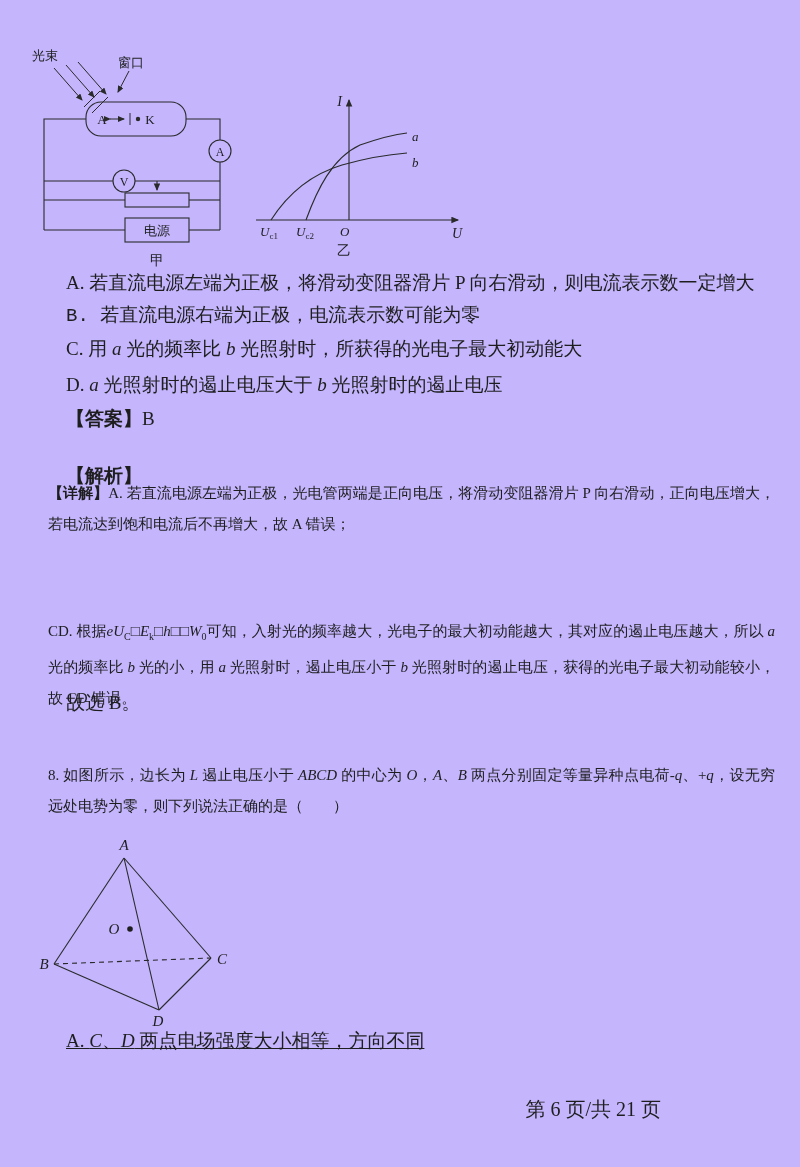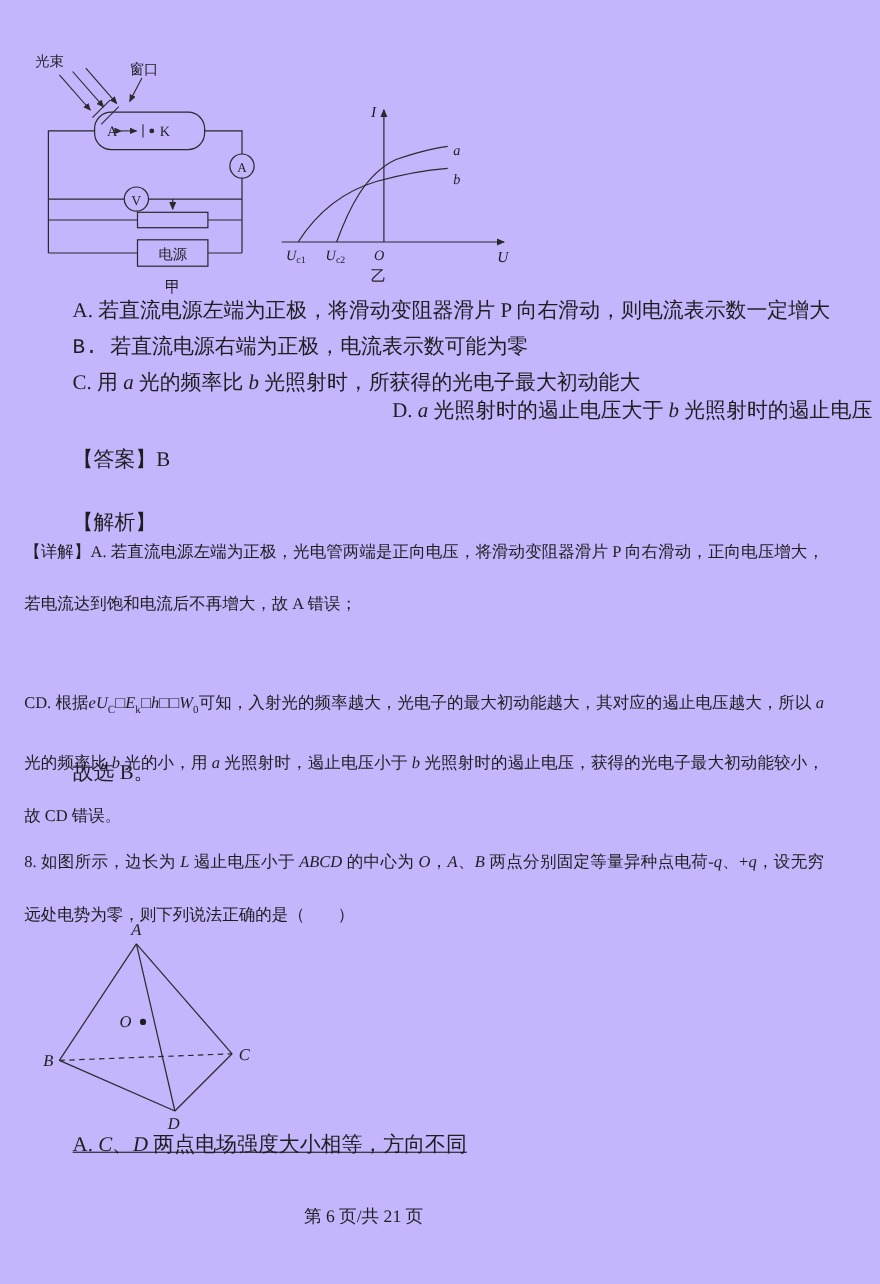--- a/index.html
+++ b/index.html
@@ -1,23 +1,23 @@
 <!DOCTYPE html>
 <html><head>
 <meta charset="utf-8">
 <style>
   html,body{margin:0;padding:0;}
   body{width:800px;height:1167px;background:#fff;font-family:"Liberation Serif","DejaVu Serif",serif;color:#1e1e1e;}
   .page{position:relative;width:800px;height:1167px;background:#c4b5fd;overflow:hidden;}
   .txt{position:absolute;left:38px;width:727px;font-size:19px;line-height:22px;white-space:nowrap;margin-left:28px;}
-  .para{position:absolute;left:22px;width:727px;font-size:15px;line-height:48px;text-align:justify;}
+  .para{position:absolute;left:48px;width:727px;font-size:15px;line-height:31px;text-align:justify;}
   .it{font-style:italic;font-family:"Liberation Serif",serif;}
-  .bld{font-weight:400;}
+  .bld{font-weight:700;}
   .sub{font-size:10px;vertical-align:-4px;}
-  .footer{position:absolute;left:0;top:1096px;width:661px;text-align:center;font-size:16px;}
+  .footer{position:absolute;left:0;top:1096px;width:661px;text-align:right;font-size:20px;}
   svg{position:absolute;overflow:visible;}
   svg text{font-family:"Liberation Serif","DejaVu Serif",serif;fill:#1e1e1e;}
   .ln{stroke:#2a2a2a;stroke-width:1.1;fill:none;}
   .lnthin{stroke:#2a2a2a;stroke-width:1;fill:none;}
   .dash{stroke:#2a2a2a;stroke-width:1.1;fill:none;stroke-dasharray:5 4;}
   .var{font-style:italic;}
 </style>
 </head>
 <body>
 
@@ -91,21 +91,21 @@
     <path class="ln" d="M 62,130 C 73,100 88,68 116,55 C 142,46 154,44 163,43"></path>
     <path class="ln" d="M 27,130 C 45,102 68,84 98,75 C 130,66 150,64 163,63"></path>
     <text x="168" y="51" font-size="13" class="var">a</text>
     <text x="168" y="77" font-size="13" class="var">b</text>
     <text x="100" y="165" font-size="14" text-anchor="middle">乙</text>
   </svg>
 
   <div class="txt" style="top:272px;">A. 若直流电源左端为正极，将滑动变阻器滑片 P 向右滑动，则电流表示数一定增大</div>
   <div class="txt" style="top:305px;font-family:Liberation Mono, monospace;">B. 若直流电源右端为正极，电流表示数可能为零</div>
   <div class="txt" style="top:338px;"><span>C. 用 </span><span class="it">a</span><span> 光的频率比 </span><span class="it">b</span><span> 光照射时，所获得的光电子最大初动能大</span></div>
-  <div class="txt" style="top:363px;text-align:right;"><span>D. </span><span class="it">a</span><span> 光照射时的遏止电压大于 </span><span class="it">b</span><span> 光照射时的遏止电压</span></div>
+  <div class="txt" style="top:374px;"><span>D. </span><span class="it">a</span><span> 光照射时的遏止电压大于 </span><span class="it">b</span><span> 光照射时的遏止电压</span></div>
 
   <div class="txt" style="top:408px;"><span class="bld">【答案】</span><span>B</span></div>
   <div class="txt" style="top:465px;"><span class="bld">【解析】</span></div>
   <div class="para" style="top:478px;"><span class="bld">【详解】</span><span>A. 若直流电源左端为正极，光电管两端是正向电压，将滑动变阻器滑片 P 向右滑动，正向电压增大，若电流达到饱和电流后不再增大，故 A 错误；</span></div>
   <div class="para" style="top:616px;"><span>CD. 根据</span><span class="it">eU</span><span class="sub">C</span><span>□</span><span class="it">E</span><span class="sub">k</span><span>□</span><span class="it">h</span><span>□□</span><span class="it">W</span><span class="sub">0</span><span>可知，入射光的频率越大，光电子的最大初动能越大，其对应的遏止电压越大，所以 </span><span class="it">a</span><span> 光的频率比 </span><span class="it">b</span><span> 光的小，用 </span><span class="it">a</span><span> 光照射时，遏止电压小于 </span><span class="it">b</span><span> 光照射时的遏止电压，获得的光电子最大初动能较小，故 CD 错误。</span></div>
   <div class="txt" style="top:692px;">故选 B。</div>
 
   <div class="para" style="top:760px;"><span>8. 如图所示，边长为 </span><span class="it">L</span><span> 遏止电压小于 </span><span class="it">ABCD</span><span> 的中心为 </span><span class="it">O</span><span>，</span><span class="it">A</span><span>、</span><span class="it">B</span><span> 两点分别固定等量异种点电荷-</span><span class="it">q</span><span>、+</span><span class="it">q</span><span>，设无穷远处电势为零，则下列说法正确的是（　　）</span></div>
 
   <svg class="fig-tetra" style="left:36px;top:838px;" width="200" height="192" viewBox="0 0 200 192">

